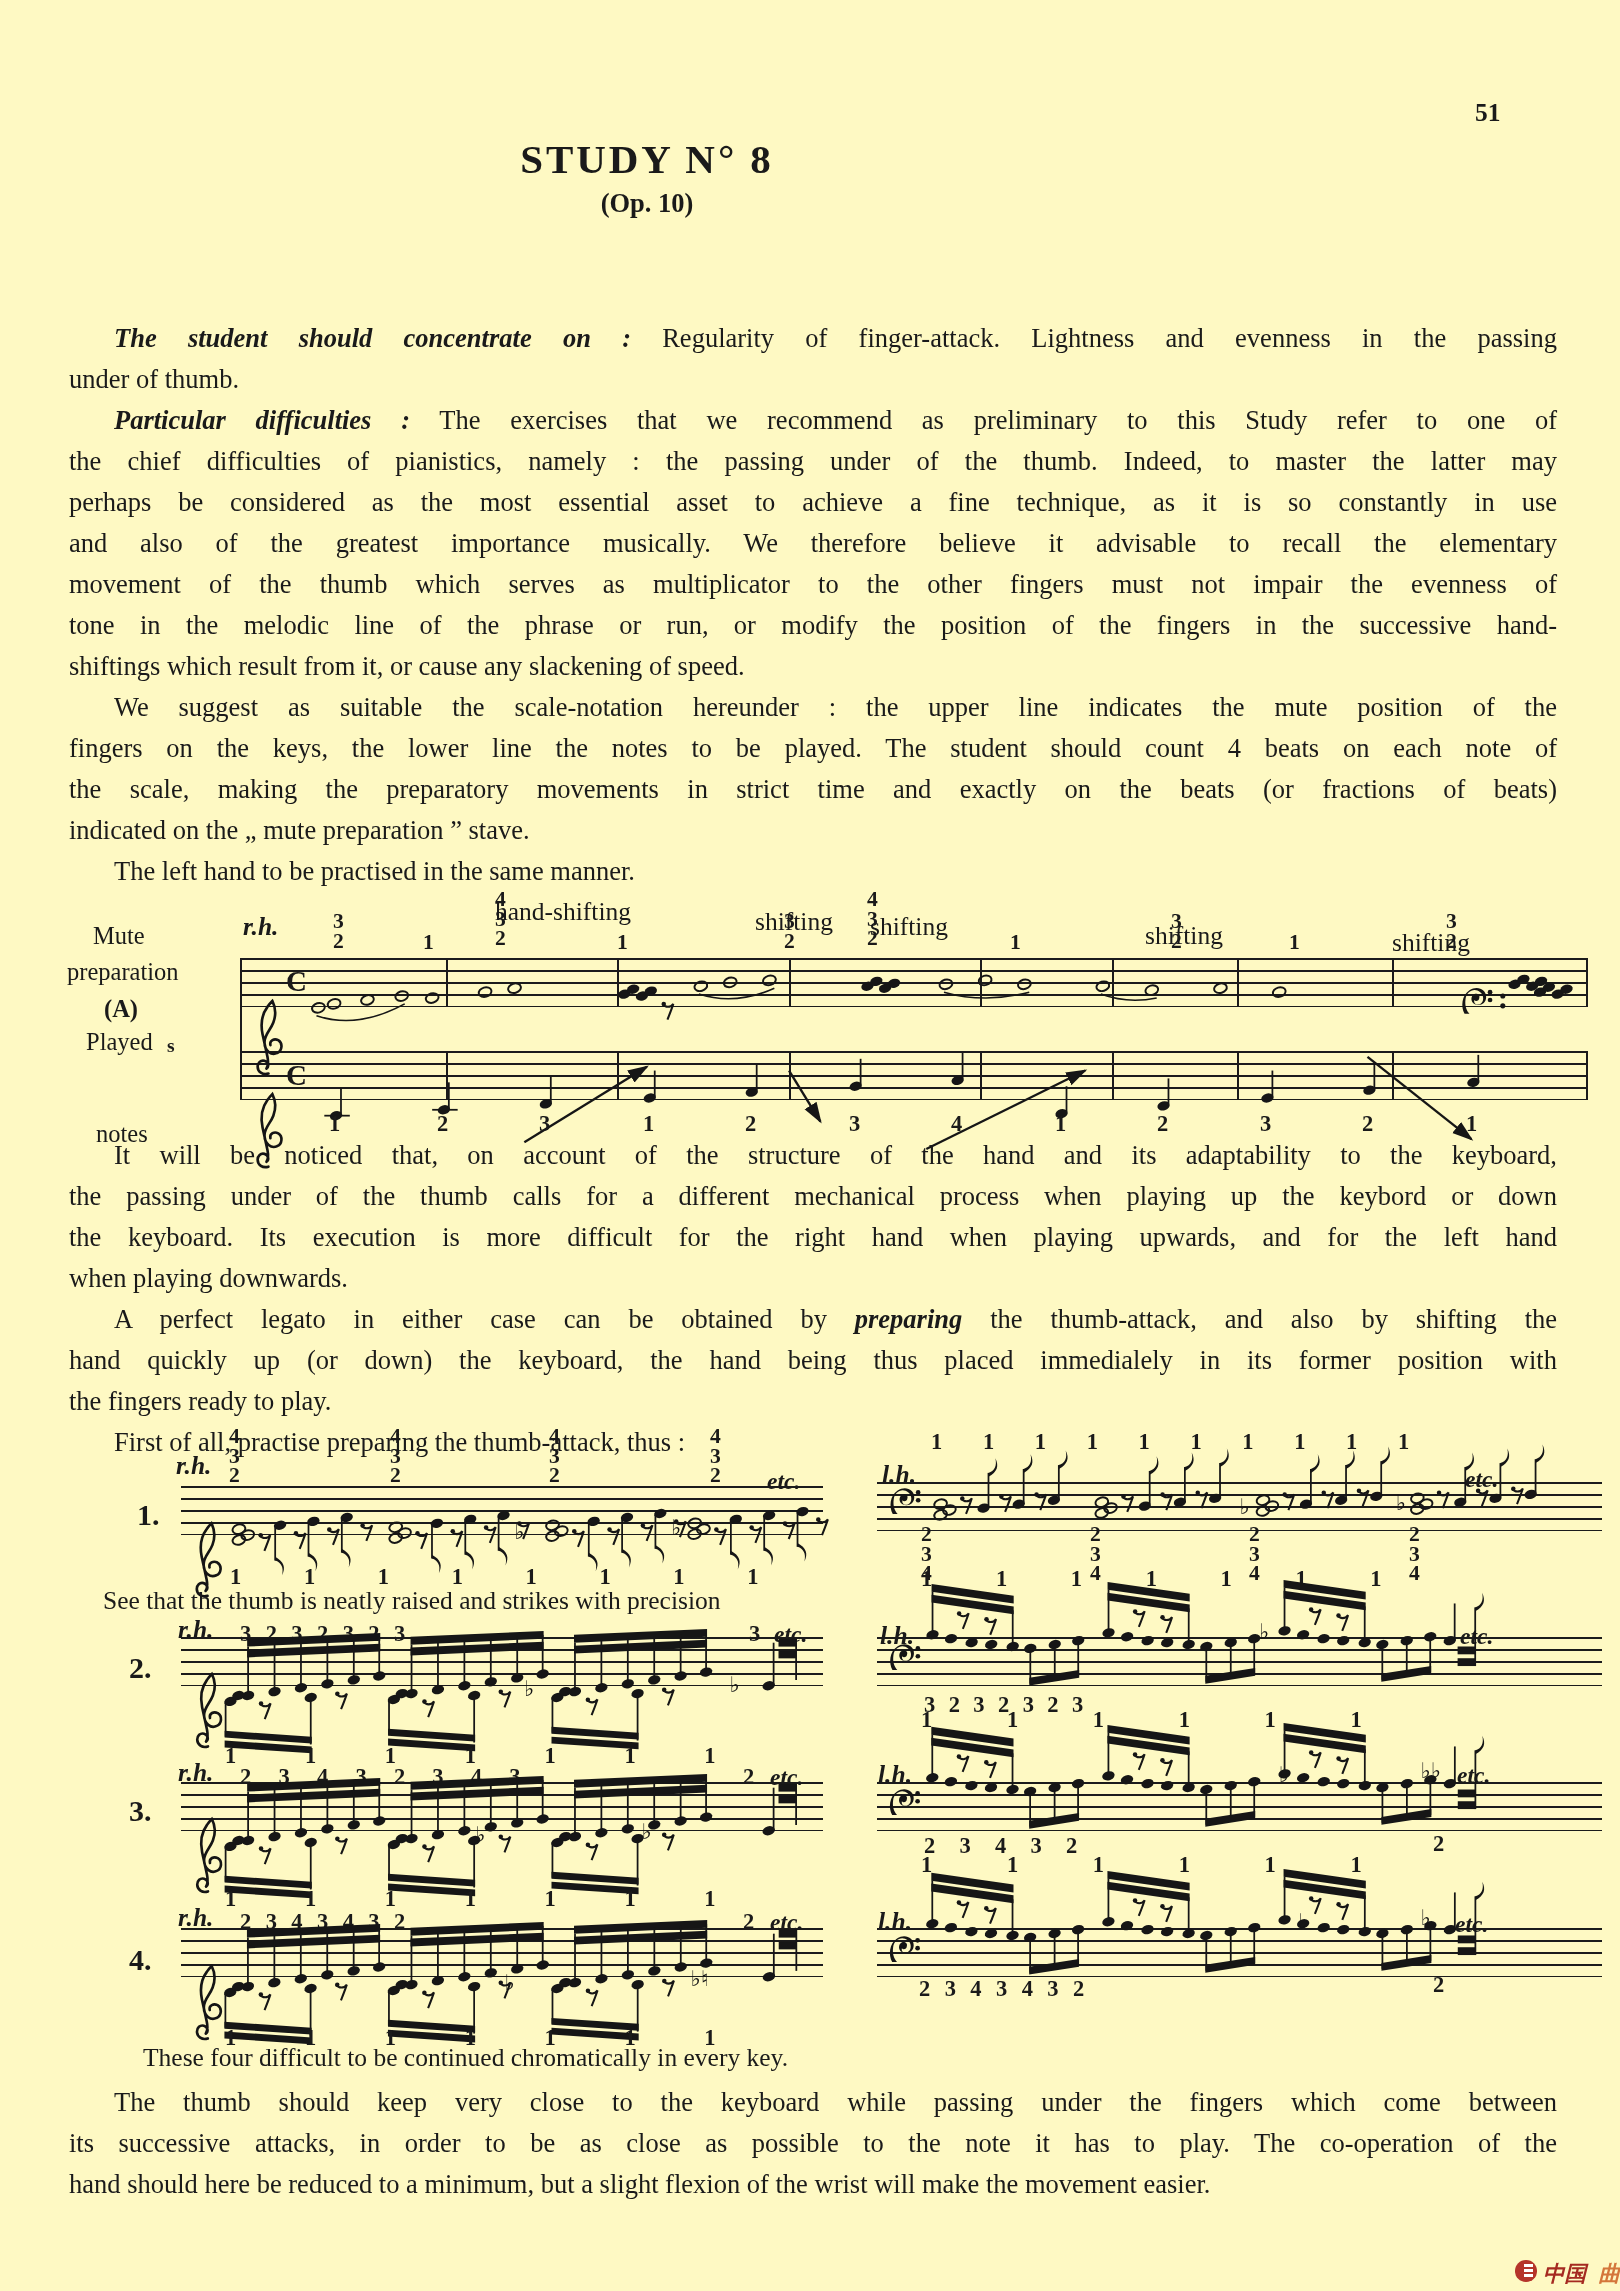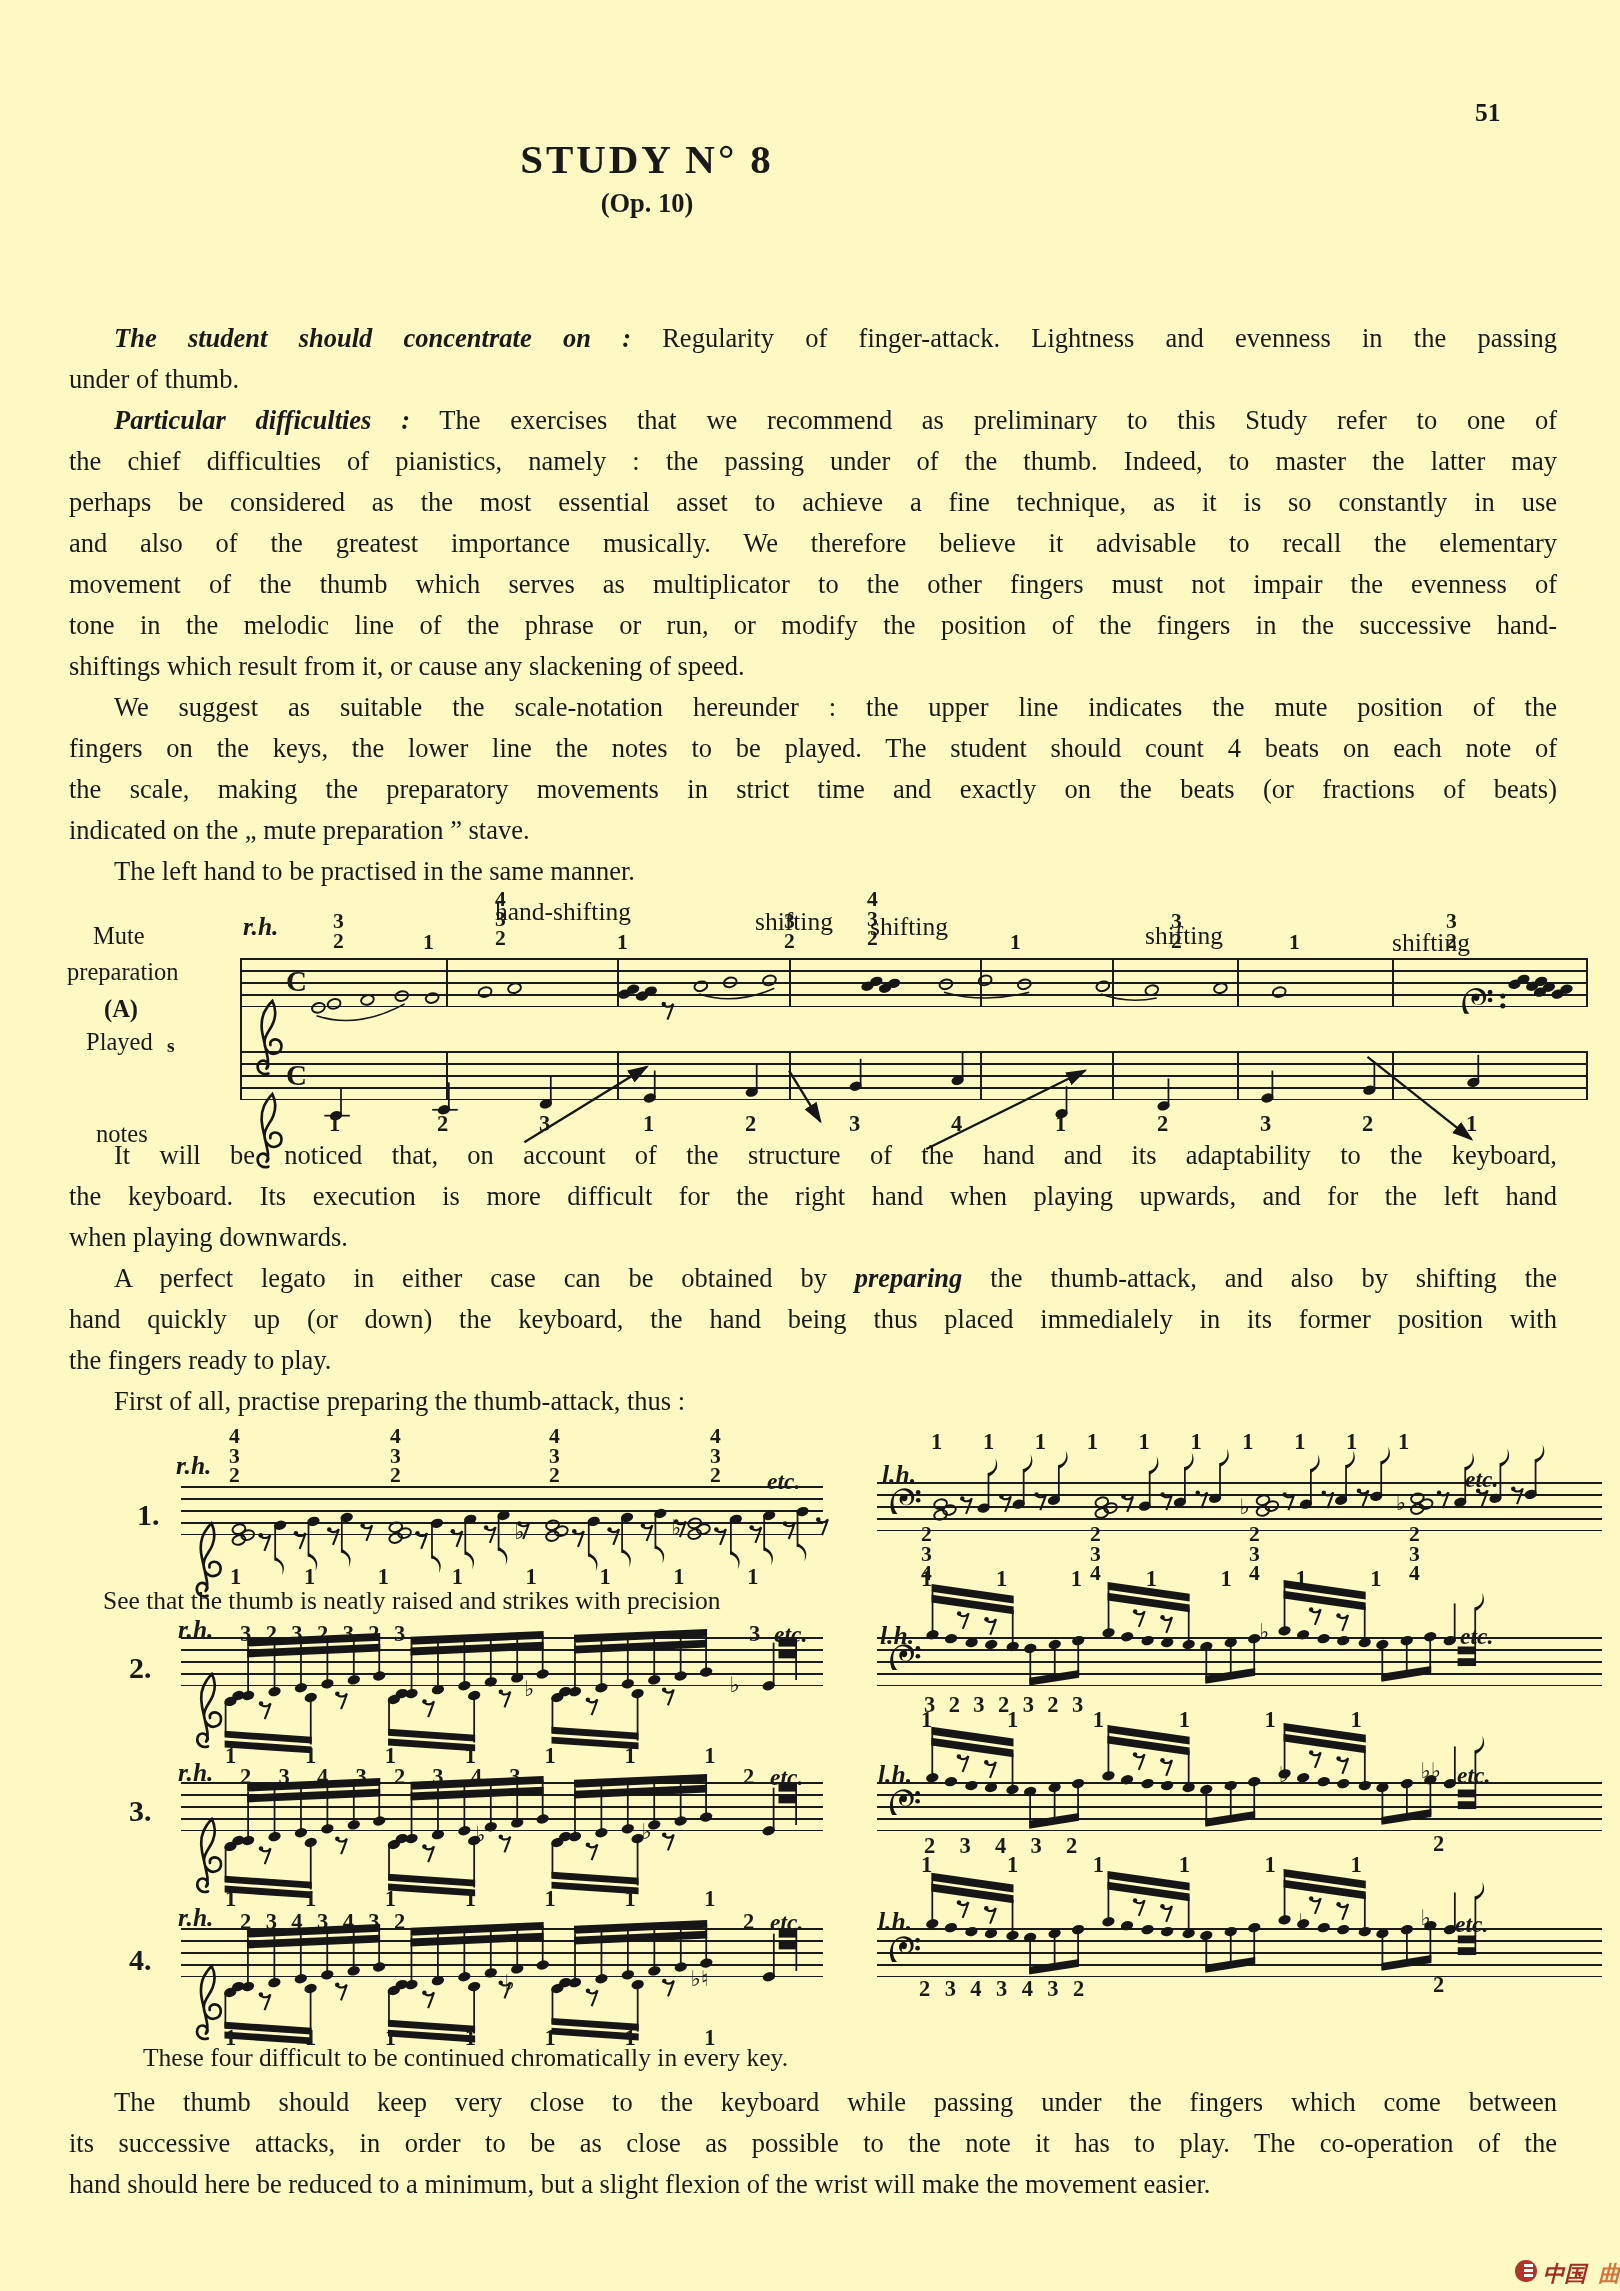--- a/index.html
+++ b/index.html
@@ -317,20 +317,21 @@
   <div class="abs fing" style="left:849px;top:1111px;">3</div>
   <div class="abs fing" style="left:951px;top:1111px;">4</div>
   <div class="abs fing" style="left:1055px;top:1111px;">1</div>
   <div class="abs fing" style="left:1157px;top:1111px;">2</div>
   <div class="abs fing" style="left:1260px;top:1111px;">3</div>
   <div class="abs fing" style="left:1362px;top:1111px;">2</div>
   <div class="abs fing" style="left:1466px;top:1111px;">1</div>
 
   <div class="abs" style="left:69px;top:1135px;">
     <div class="jline ind">It will be noticed that, on account of the structure of the hand and its adaptability to the keyboard,</div>
+    <div class="jline">the passing under of the thumb calls for a different mechanical process when playing up the keybord or down</div>
     <div class="jline">the keyboard. Its execution is more difficult for the right hand when playing upwards, and for the left hand</div>
     <div class="lline">when playing downwards.</div>
     <div class="jline ind"><span>A perfect legato in either case can be obtained by </span><span class="ital">preparing</span><span> the thumb-attack, and also by shifting the</span></div>
     <div class="jline">hand quickly up (or down) the keyboard, the hand being thus placed immedialely in its former position with</div>
     <div class="lline">the fingers ready to play.</div>
     <div class="lline ind">First of all, practise preparing the thumb-attack, thus :</div>
   </div>
 
   <div class="abs num" style="left:137px;top:1498px;">1.</div>
   <div class="abs hand" style="left:176px;top:1451px;">r.h.</div>

